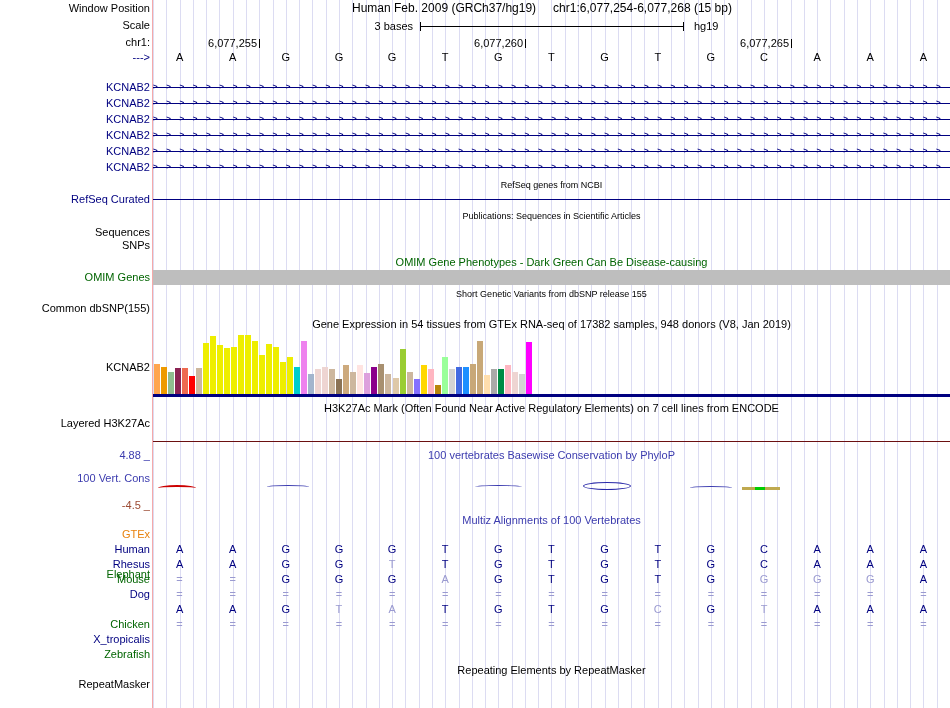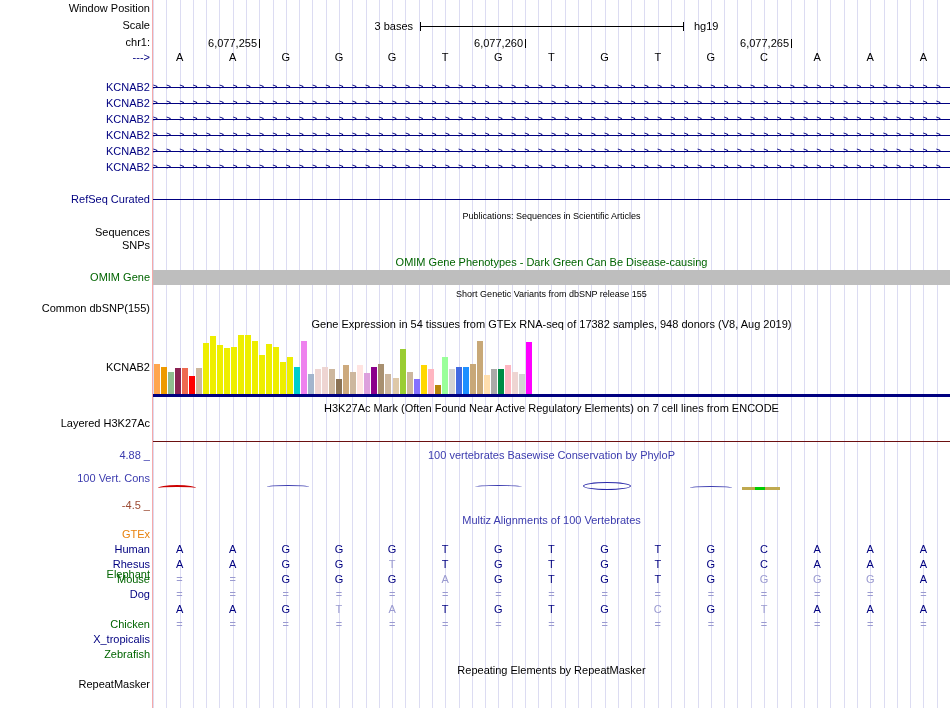--- a/index.html
+++ b/index.html
@@ -30,43 +30,45 @@
 
 <div id="screen">
   <div class="grid"></div>
   <div class="startline"></div>
 
   <div class="lbl" style="top:2px">Window Position</div>
   <div class="lbl" style="top:19px">Scale</div>
   <div class="lbl" style="top:36px">chr1:</div>
   <div class="lbl navy" style="top:51px">---&gt;</div>
 
+  <div id="hdr-title"><span>Human Feb. 2009 (GRCh37/hg19)</span><span style="display:inline-block;width:17px"></span><span>chr1:6,077,254-6,077,268 (15 bp)</span></div>
 
   <div class="scaletxt" style="right:537px">3 bases</div>
   <div style="position:absolute;left:420px;top:26px;width:263px;height:1px;background:#000"></div>
   <div style="position:absolute;left:420px;top:22px;width:1px;height:9px;background:#000"></div>
   <div style="position:absolute;left:683px;top:22px;width:1px;height:9px;background:#000"></div>
   <div class="scaletxt" style="left:694px">hg19</div>
 
 
+  <div class="ctitle small" style="top:179px">RefSeq genes from NCBI</div>
   <div class="lbl navy" style="top:193px">RefSeq Curated</div>
   <div class="hline" style="top:199px;height:1px;background:#000080"></div>
 
   <div class="ctitle small" style="top:210px">Publications: Sequences in Scientific Articles</div>
   <div class="lbl" style="top:226px">Sequences</div>
   <div class="lbl" style="top:239px">SNPs</div>
 
   <div class="ctitle dgreen" style="top:256px">OMIM Gene Phenotypes - Dark Green Can Be Disease-causing</div>
   <div class="hline" style="top:270px;height:15px;background:#bebebe"></div>
-  <div class="lbl dgreen" style="top:271px">OMIM Gene</div>
+  <div class="lbl dgreen" style="top:271px">OMIM Genes</div>
 
   <div class="ctitle small" style="top:288px">Short Genetic Variants from dbSNP release 155</div>
   <div class="lbl" style="top:302px">Common dbSNP(155)</div>
 
-  <div class="ctitle" style="top:318px">Gene Expression in 54 tissues from GTEx RNA-seq of 17382 samples, 948 donors (V8, Aug 2019)</div>
+  <div class="ctitle" style="top:318px">Gene Expression in 54 tissues from GTEx RNA-seq of 17382 samples, 948 donors (V8, Jan 2019)</div>
   <div class="lbl" style="top:361px">KCNAB2</div>
   <div class="hline" style="top:394px;height:3px;background:#000080"></div>
 
   <div class="ctitle" style="top:402px">H3K27Ac Mark (Often Found Near Active Regulatory Elements) on 7 cell lines from ENCODE</div>
   <div class="lbl" style="top:417px">Layered H3K27Ac</div>
   <div class="hline" style="top:441px;height:1px;background:#6b1010"></div>
 
   <div class="lbl consblue" style="top:449px">4.88 _</div>
   <div class="ctitle consblue" style="top:449px">100 vertebrates Basewise Conservation by PhyloP</div>
   <div class="lbl consblue" style="top:472px">100 Vert. Cons</div>

